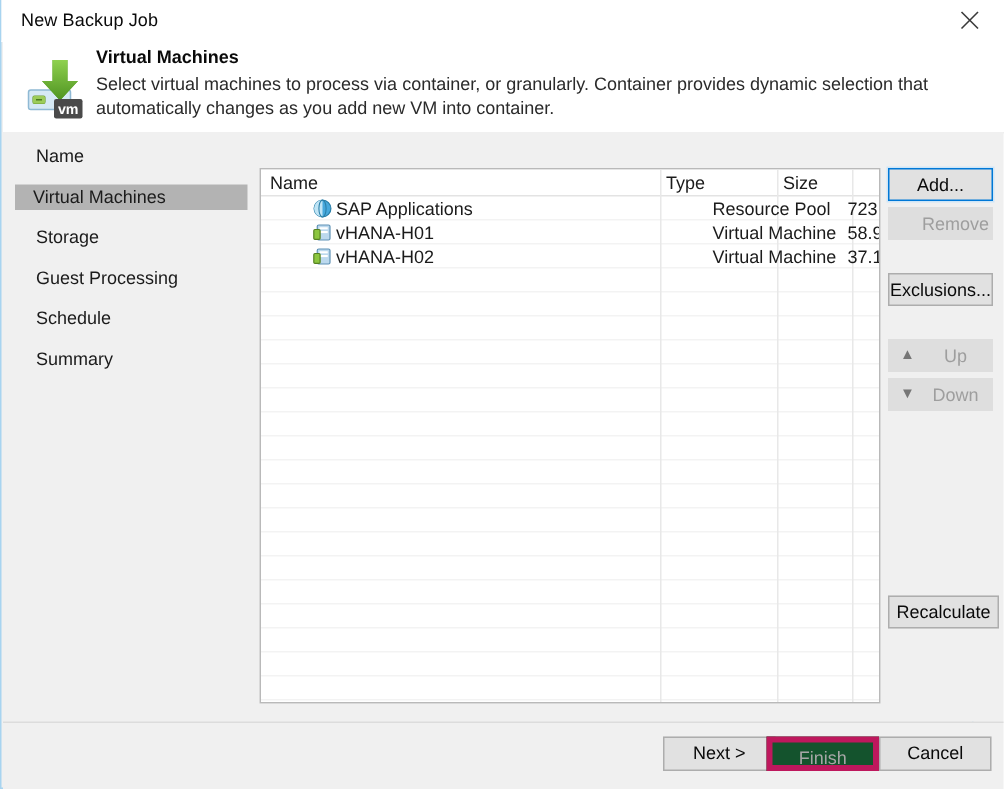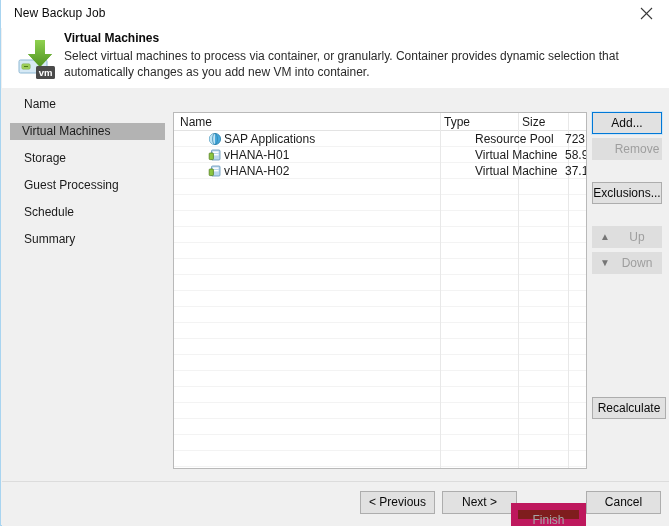--- a/index.html
+++ b/index.html
@@ -266,24 +266,23 @@
     border: 1px solid #adadad;
     font-family: "Liberation Sans", sans-serif;
     font-size: 12px;
     color: #0a0a0a;
     text-align: center;
     line-height: 21px;
     white-space: nowrap;
     cursor: default;
   }
   .fbtn.disabled {
-    background: #7f1d1d;
-    border: 7px solid #be185d;
+    background: #14532d;
+    border: 4px solid #be185d;
     color: #a6a6a6;
-    margin-top: 12px;
   }
 </style>
 </head>
 <body>
 
 <div id="window">
 
   <div id="titlebar">
     <div id="title-text">New Backup Job</div>
     <div id="close-btn">
@@ -411,19 +410,18 @@
           <span>Down</span>
         </div>
 
         <div class="btn" style="top:285px; width:74px;">Recalculate</div>
 
       </div>
     </div>
   </div>
 
   <div id="footer">
-    <div class="fbtn" style="left:358px;">&lt; Previous</div>
     <div class="fbtn" style="left:440px;">Next &gt;</div>
     <div class="fbtn disabled" style="left:509px;">Finish</div>
     <div class="fbtn" style="left:584px;">Cancel</div>
   </div>
 
 </div>
 
 </body></html>

